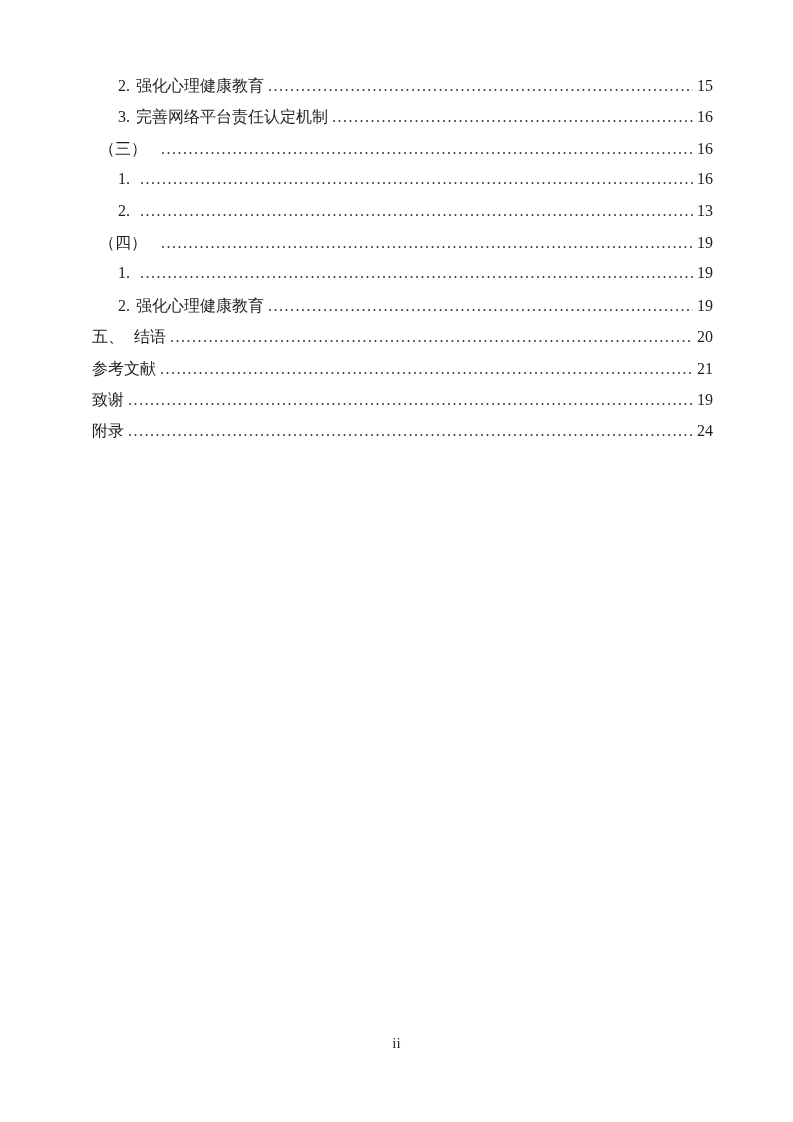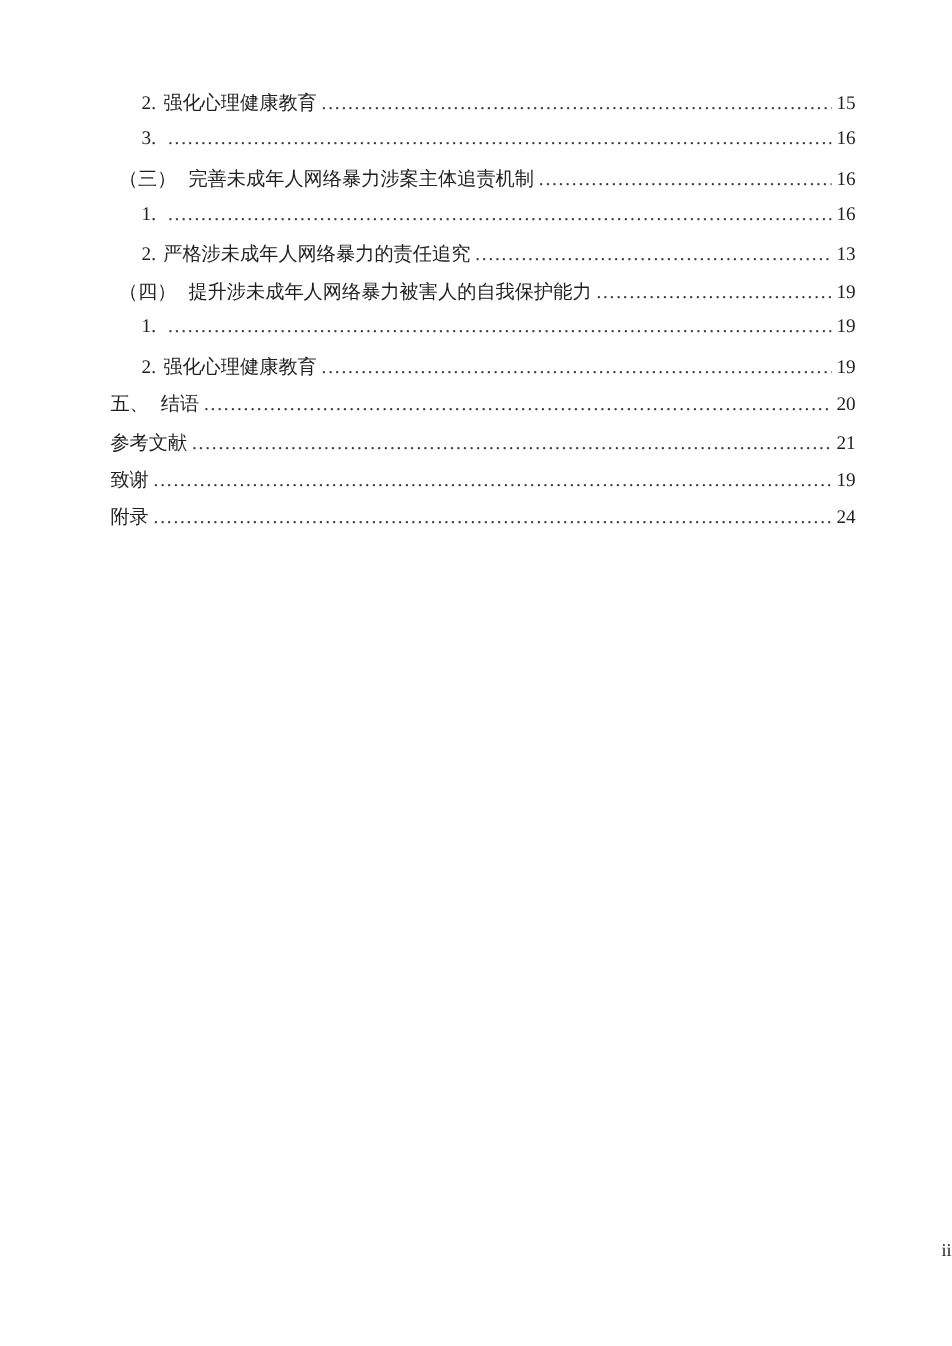--- a/index.html
+++ b/index.html
@@ -54,60 +54,58 @@
   .entry-page {
     flex: 0 0 auto;
     min-width: 22px;
     text-align: center;
   }
   .page-footer {
     position: absolute;
     left: 0;
     right: 0;
     top: 1035px;
-    text-align: right;
+    text-align: center;
     font-size: 15px;
     color: #2a2a2a;
   }
 </style>
 </head>
 <body>
 
 <div class="toc-list">
     <div class="toc-row sub">
     <span class="entry-num">2.</span>
     <span class="entry-title">强化心理健康教育</span>
     <span class="dot-leader">................................................................................................................................................................................................................................................................................................................................................................................................................</span>
     <span class="entry-page">15</span>
   </div>
     <div class="toc-row sub">
     <span class="entry-num">3.</span>
+    <span class="entry-title">完善网络平台责任认定机制</span>
     <span class="dot-leader">................................................................................................................................................................................................................................................................................................................................................................................................................</span>
     <span class="entry-page">16</span>
   </div>
     <div class="toc-row section">
     <span class="entry-num">（三）</span>
-    <span class="entry-title">完善未成年人网络暴力涉案主体追责机制</span>
     <span class="dot-leader">................................................................................................................................................................................................................................................................................................................................................................................................................</span>
     <span class="entry-page">16</span>
   </div>
     <div class="toc-row sub">
     <span class="entry-num">1.</span>
     <span class="dot-leader">................................................................................................................................................................................................................................................................................................................................................................................................................</span>
     <span class="entry-page">16</span>
   </div>
     <div class="toc-row sub">
     <span class="entry-num">2.</span>
-    <span class="entry-title">严格涉未成年人网络暴力的责任追究</span>
     <span class="dot-leader">................................................................................................................................................................................................................................................................................................................................................................................................................</span>
     <span class="entry-page">13</span>
   </div>
     <div class="toc-row section">
     <span class="entry-num">（四）</span>
-    <span class="entry-title">提升涉未成年人网络暴力被害人的自我保护能力</span>
     <span class="dot-leader">................................................................................................................................................................................................................................................................................................................................................................................................................</span>
     <span class="entry-page">19</span>
   </div>
     <div class="toc-row sub">
     <span class="entry-num">1.</span>
     <span class="dot-leader">................................................................................................................................................................................................................................................................................................................................................................................................................</span>
     <span class="entry-page">19</span>
   </div>
     <div class="toc-row sub">
     <span class="entry-num">2.</span>

